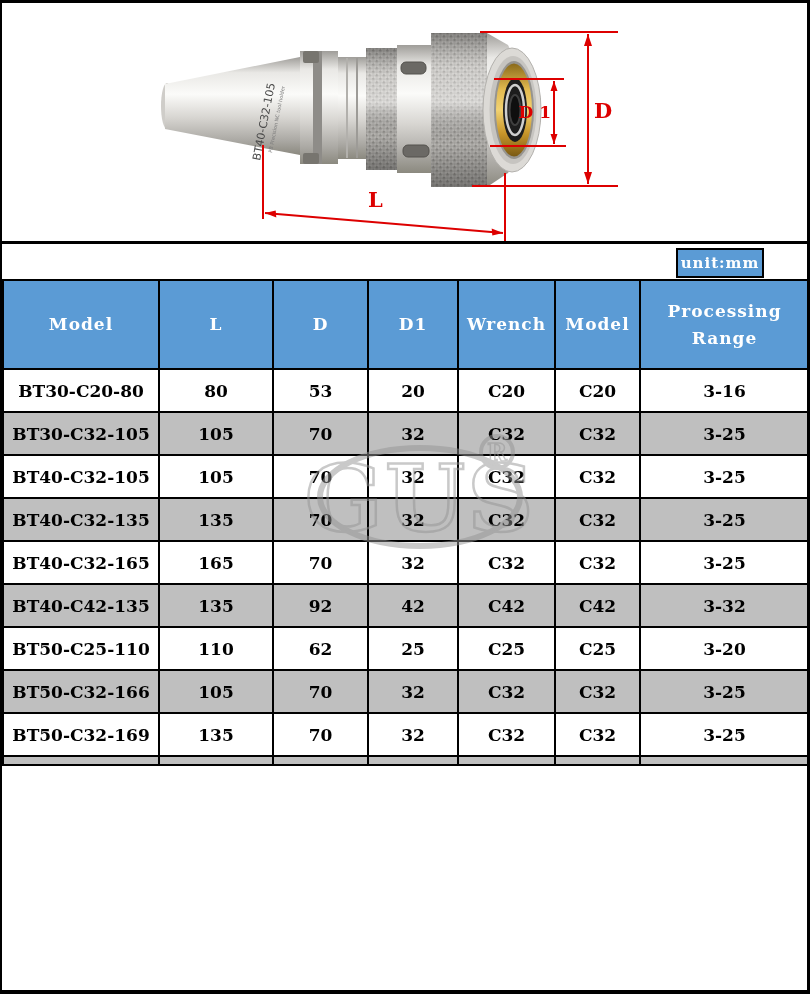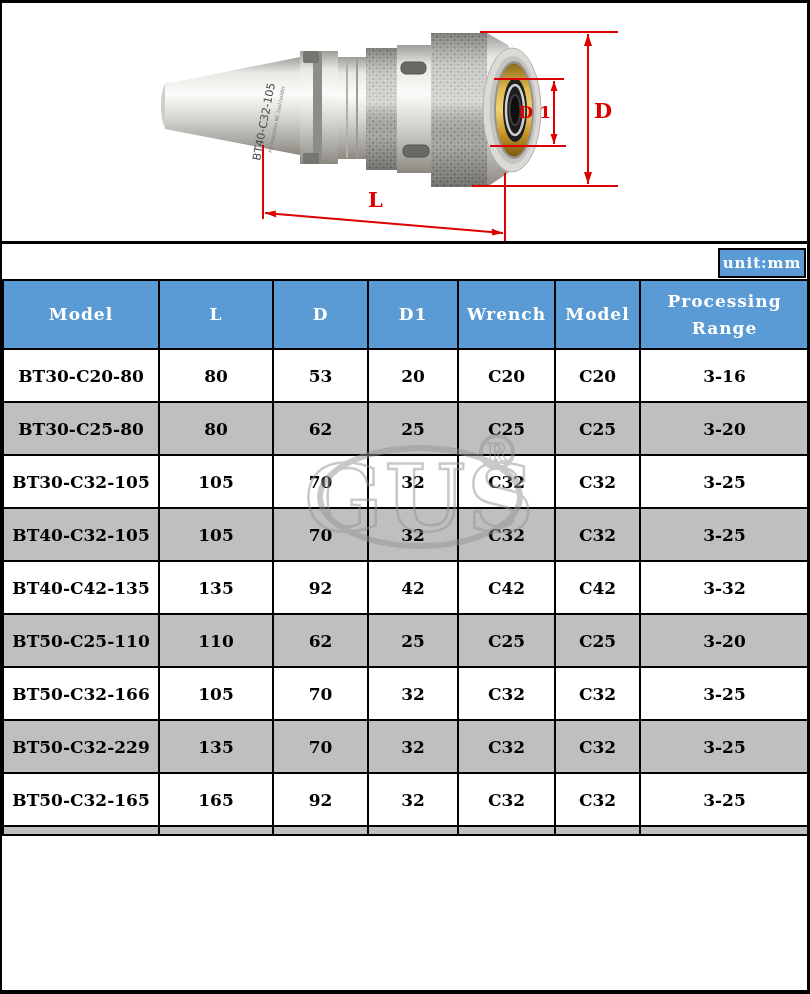--- a/index.html
+++ b/index.html
@@ -16,40 +16,40 @@
   .frame{position:absolute;background:var(--border-black);}
   .frame-top{top:0;left:0;right:0;height:3px;}
   .frame-left{top:0;bottom:0;left:0;width:2px;}
   .frame-right{top:0;bottom:0;right:0;width:3px;}
   .frame-bottom{left:0;right:0;bottom:0;height:4px;}
   .divider{position:absolute;top:241px;left:0;width:100%;height:3px;background:var(--border-black);}
 
   .panel-image{position:absolute;top:3px;left:2px;width:806px;height:238px;}
 
   .unit-box{
-    position:absolute;top:248px;left:718px;width:88px;height:30px;
+    position:absolute;top:248px;left:676px;width:88px;height:30px;
     background:var(--header-bg);border:2px solid var(--border-black);box-sizing:border-box;
     color:#ffffff;font-weight:bold;font-size:15px;letter-spacing:1px;
     display:flex;align-items:center;justify-content:center;
   }
 
   table.spec-table{
     position:absolute;top:279px;left:2px;width:806px;
     border-collapse:collapse;table-layout:fixed;
   }
   .spec-table th,.spec-table td{
     border:2px solid var(--border-black);text-align:center;vertical-align:middle;
     font-weight:bold;padding:0;overflow:hidden;white-space:nowrap;
   }
   .spec-table thead th{
     background:var(--header-bg);color:#ffffff;height:55px;font-size:17px;
     letter-spacing:1px;white-space:normal;line-height:1.55;
   }
-  .spec-table thead th:last-child{padding:6px 26px;margin-top:48px;}
-  .spec-table tbody tr{height:53px;}
+  .spec-table thead th:last-child{padding:16px 26px;margin-top:48px;}
+  .spec-table tbody tr{height:43px;}
   .spec-table tbody td{font-size:17px;color:#000;background:#fff;}
   .spec-table tbody tr:nth-child(even) td{background:var(--row-alt);}
   .spec-table tbody tr.partial{height:9px;}
 
   .watermark{position:absolute;top:413px;left:296px;width:254px;height:172px;
     opacity:.5;pointer-events:none;z-index:5;}
 
   .dim-line{stroke:var(--dim-red);stroke-width:2;fill:none;}
   .dim-head{fill:var(--dim-red);}
   .dim-label{fill:var(--dim-red);font-family:"DejaVu Serif",serif;font-weight:bold;}
@@ -190,40 +190,49 @@
         <tr>
           <td>BT30-C20-80</td>
           <td>80</td>
           <td>53</td>
           <td>20</td>
           <td>C20</td>
           <td>C20</td>
           <td>3-16</td>
         </tr>
         <tr>
-          <td>BT30-C25-80</td>
-          <td>80</td>
-          <td>62</td>
-          <td>25</td>
-          <td>C25</td>
-          <td>C25</td>
-          <td>3-20</td>
-        </tr>
-        <tr>
           <td>BT30-C32-105</td>
           <td>105</td>
           <td>70</td>
           <td>32</td>
           <td>C32</td>
           <td>C32</td>
           <td>3-25</td>
         </tr>
         <tr>
           <td>BT40-C32-105</td>
           <td>105</td>
+          <td>70</td>
+          <td>32</td>
+          <td>C32</td>
+          <td>C32</td>
+          <td>3-25</td>
+        </tr>
+        <tr>
+          <td>BT40-C32-135</td>
+          <td>135</td>
+          <td>70</td>
+          <td>32</td>
+          <td>C32</td>
+          <td>C32</td>
+          <td>3-25</td>
+        </tr>
+        <tr>
+          <td>BT40-C32-165</td>
+          <td>165</td>
           <td>70</td>
           <td>32</td>
           <td>C32</td>
           <td>C32</td>
           <td>3-25</td>
         </tr>
         <tr>
           <td>BT40-C42-135</td>
           <td>135</td>
           <td>92</td>
@@ -244,32 +253,23 @@
         <tr>
           <td>BT50-C32-166</td>
           <td>105</td>
           <td>70</td>
           <td>32</td>
           <td>C32</td>
           <td>C32</td>
           <td>3-25</td>
         </tr>
         <tr>
-          <td>BT50-C32-229</td>
+          <td>BT50-C32-169</td>
           <td>135</td>
           <td>70</td>
-          <td>32</td>
-          <td>C32</td>
-          <td>C32</td>
-          <td>3-25</td>
-        </tr>
-        <tr>
-          <td>BT50-C32-165</td>
-          <td>165</td>
-          <td>92</td>
           <td>32</td>
           <td>C32</td>
           <td>C32</td>
           <td>3-25</td>
         </tr>
         <tr class="partial">
           <td></td>
           <td></td>
           <td></td>
           <td></td>

